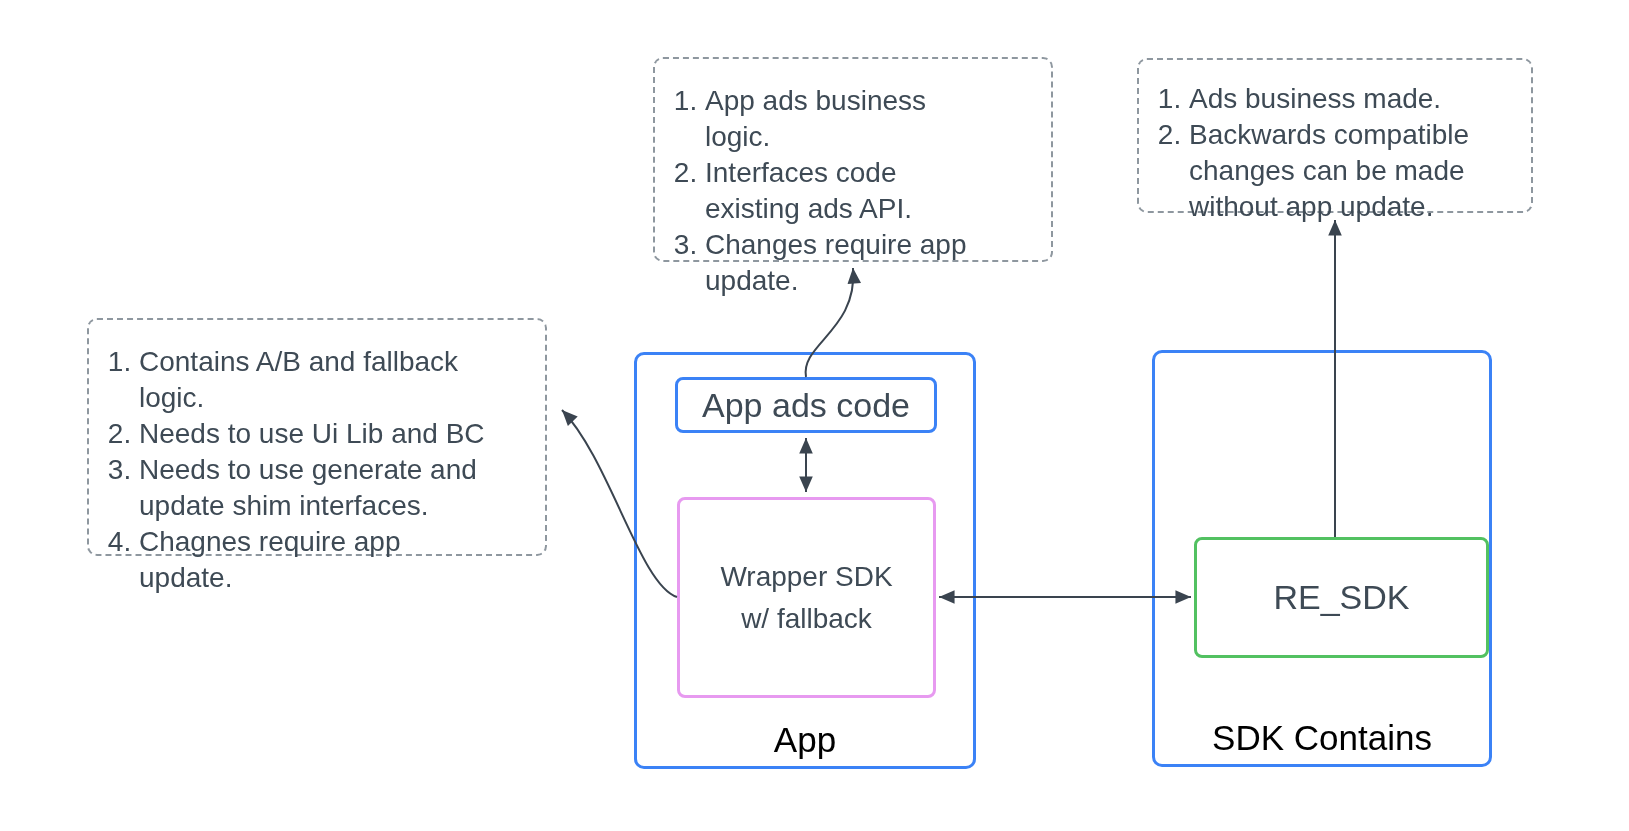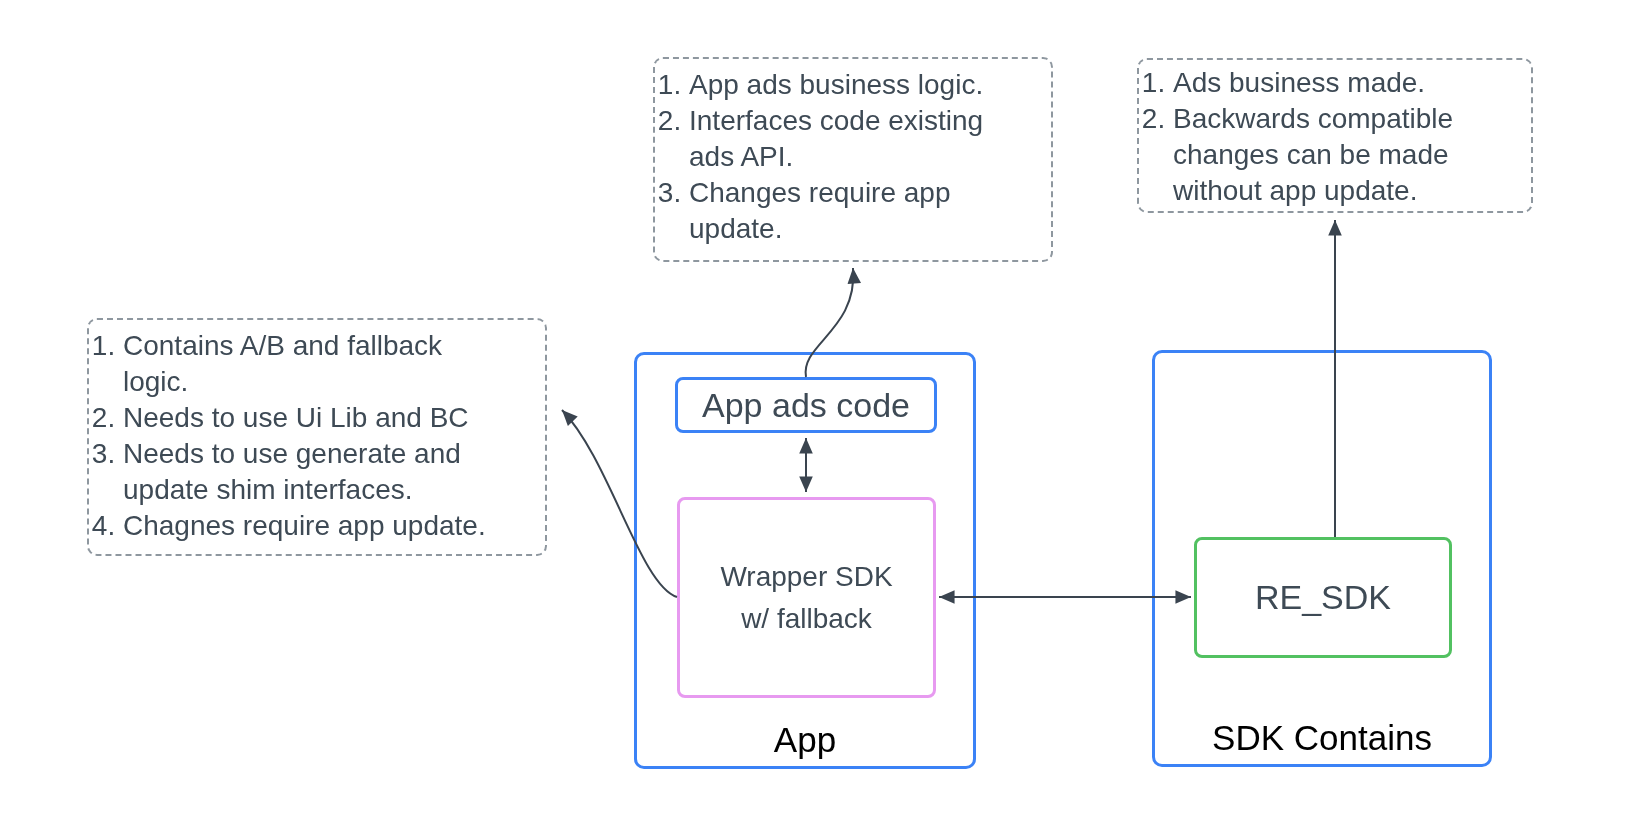--- a/index.html
+++ b/index.html
@@ -17,21 +17,21 @@
     position: absolute;
     box-sizing: border-box;
     background: #ffffff;
     border: 2px dashed #8e979f;
     border-radius: 10px;
     color: #3e4a55;
     font-size: 28px;
     line-height: 36px;
     z-index: 2;
   }
-  .note ol { margin: 0; padding: 0 0 0 34px; list-style: decimal; }
+  .note ol { margin: 16px; padding: 0 0 0 34px; list-style: decimal; }
   .note li { padding: 0; }
 
   #note-app-ads   { left: 653px;  top: 57px;  width: 400px; height: 205px; padding: 8px 38px 0 0; }
   #note-re-sdk    { left: 1137px; top: 58px;  width: 396px; height: 155px; padding: 5px 30px 0 0; }
   #note-wrapper   { left: 87px;   top: 318px; width: 460px; height: 238px; padding: 8px 40px 0 0; }
 
   
   .box {
     position: absolute;
     box-sizing: border-box;
@@ -48,21 +48,21 @@
     justify-content: center;
     text-align: center;
   }
 
   #box-app         { left: 634px;  top: 352px; width: 342px; height: 417px; }
   #box-sdk-runtime { left: 1152px; top: 350px; width: 340px; height: 417px; }
 
   #node-app-ads-code { left: 675px;  top: 377px; width: 262px; height: 56px;  font-size: 34px; }
   #node-wrapper-sdk  { left: 677px;  top: 497px; width: 259px; height: 201px; font-size: 28px;
                        line-height: 42px; white-space: pre-line; border-color: #e79af0; }
-  #node-re-sdk       { left: 1194px; top: 537px; width: 258px; height: 121px; font-size: 34px;
+  #node-re-sdk       { left: 1194px; top: 537px; width: 295px; height: 121px; font-size: 34px;
                        border-color: #52c161; }
 
   .container-label {
     position: absolute;
     left: 0; right: 0; bottom: 6px;
     text-align: center;
     font-size: 35px;
     color: #000000;
   }
 

